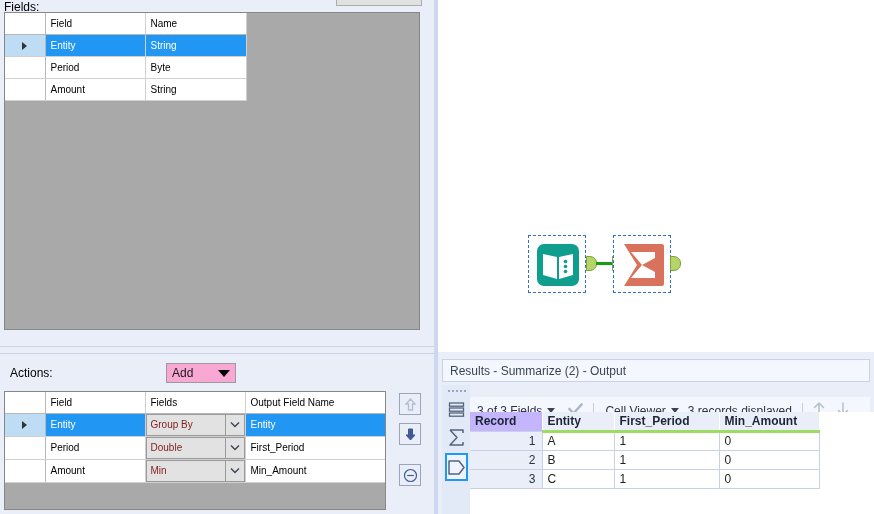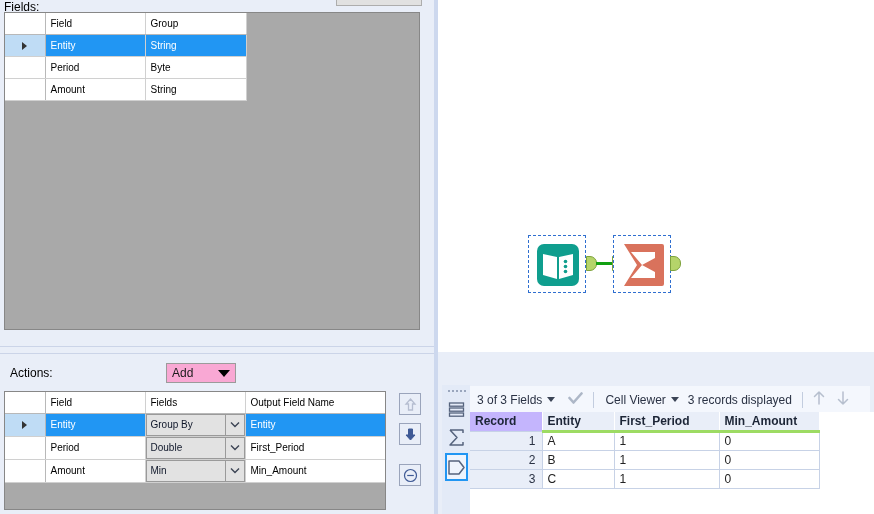--- a/index.html
+++ b/index.html
@@ -123,21 +123,21 @@
     height: 100%;
     background: #e2e2e2;
     border: 1px solid #9a9a9a;
     box-sizing: border-box;
   }
   tr.selected .action-inner { background: #e2e2e2; }
   .action-text {
     flex: 1;
     padding-left: 4px;
     line-height: 20px;
-    color: #0f172a;
+    color: #7f1d1d;
     overflow: hidden;
     white-space: nowrap;
   }
   .action-arrow {
     width: 18px;
     border-left: 1px solid #9a9a9a;
     display: flex;
     align-items: center;
     justify-content: center;
     background: #e2e2e2;
@@ -286,21 +286,21 @@
     align-items: center;
     justify-content: center;
     box-sizing: border-box;
   }
   #rail-data   { top: 10px; }
   #rail-sigma  { top: 38px; }
   #rail-meta   { top: 68px; border: 2px solid #2196f3; background: #eef4fd; }
 
   #results-toolbar {
     position: absolute;
-    left: 32px; top: 34px;
+    left: 32px; top: 45px;
     width: 400px; height: 27px;
     background: #f4f7fd;
     display: flex;
     align-items: center;
     font-size: 12px;
     color: #2a3244;
   }
   #results-toolbar .tb-item { display: flex; align-items: center; gap: 5px; padding: 0 7px; }
   .mini-caret {
     width: 0; height: 0;
@@ -372,21 +372,21 @@
     <table class="grid-table" style="width:241px;">
       <colgroup>
           <col style="width:40px">
           <col style="width:100px">
           <col style="width:101px">
         </colgroup>
       <thead>
         <tr>
           <th class="rowhdr"></th>
           <th>Field</th>
-          <th>Group</th>
+          <th>Name</th>
         </tr>
       </thead>
       <tbody>
         <tr class="selected">
           <td class="rowhdr"><span class="rowmark"></span></td>
           <td>Entity</td>
           <td>String</td>
         </tr>
         <tr>
           <td class="rowhdr"></td>
@@ -520,20 +520,21 @@
       <path d="M3 1 L41 1 Q43 1 43 3 L43 41 Q43 43 41 43 L3 43 L16 22 Z" fill="#d9725c"></path>
       <path d="M10 9 L34 9 L34 15 L21 22 L34 29 L34 35 L10 35 L21 22 Z" fill="#ffffff"></path>
     </svg>
   </div>
   <div class="anchor out" style="left:232px; top:256px;"></div>
 </div>
 
 <div id="results-divider"></div>
 <div id="results-panel">
 
+  <div id="results-title">Results - Summarize (2) - Output</div>
 
   <div id="results-railbar">
     <div class="grip">
       <i></i>
         <i></i>
         <i></i>
         <i></i>
         <i></i>
     </div>
     <div class="rail-btn" id="rail-data">

